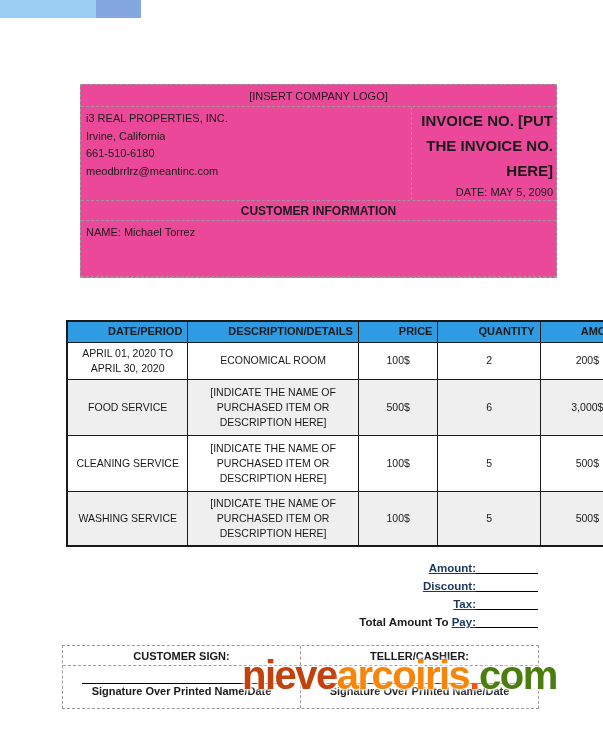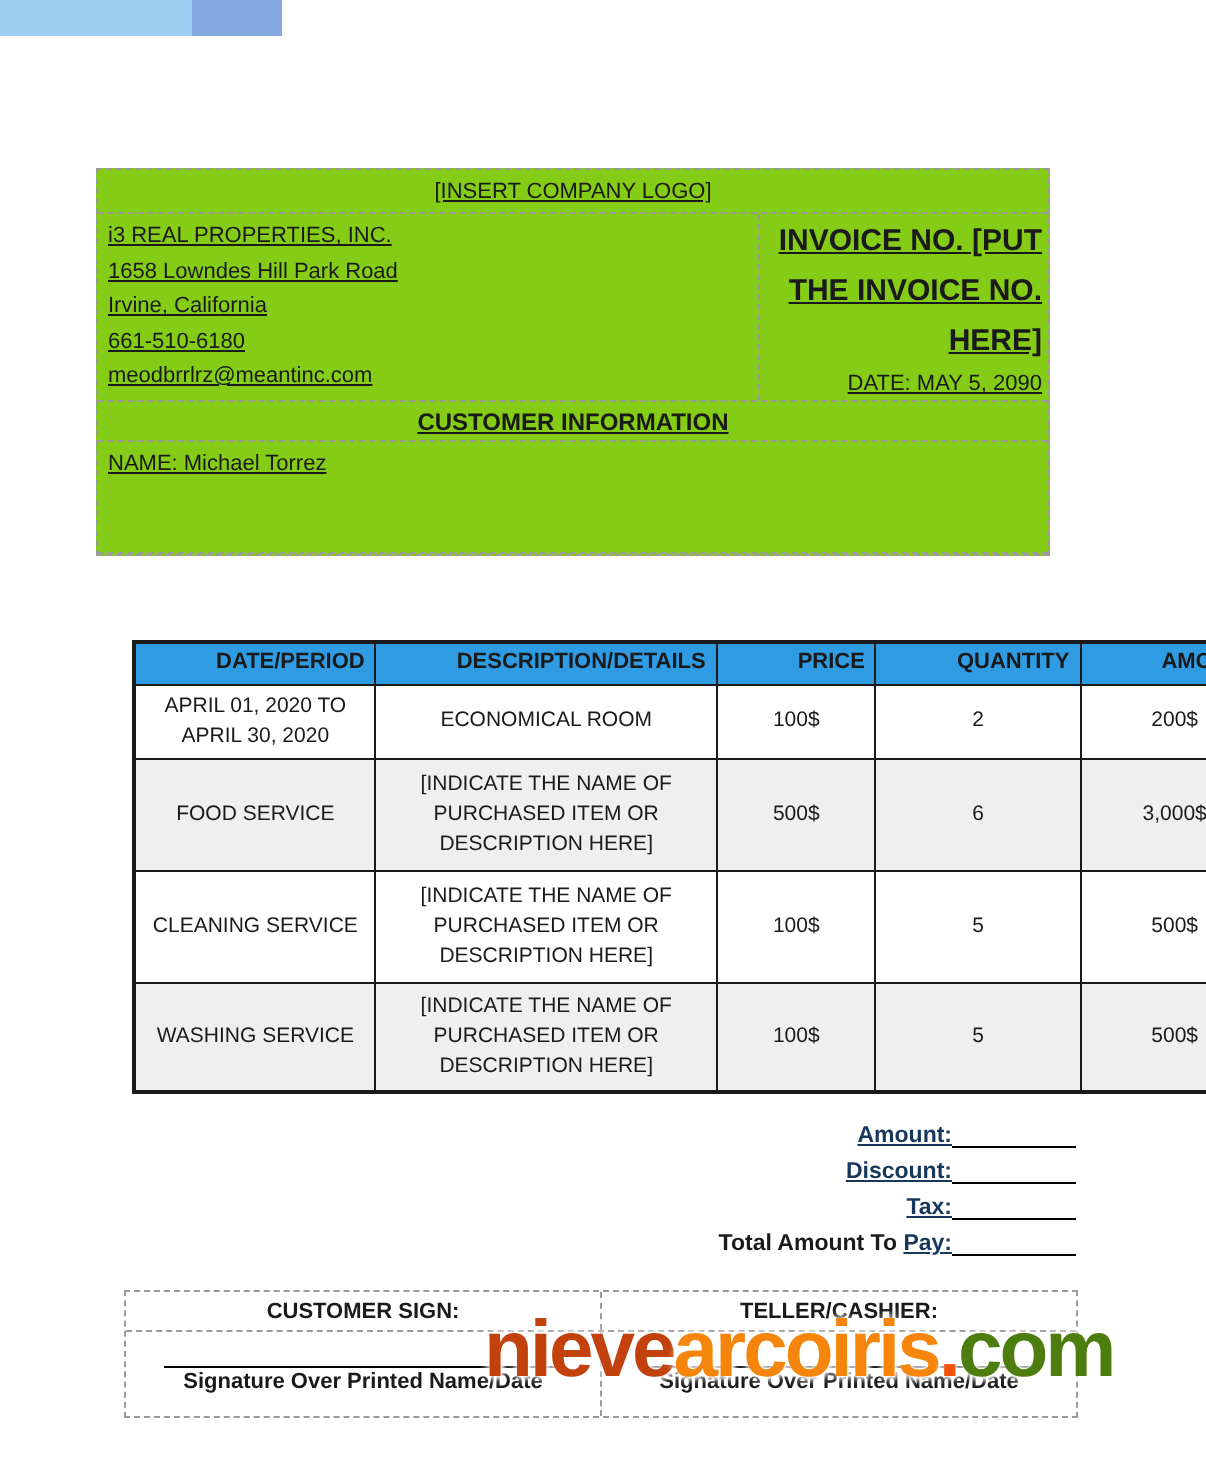--- a/index.html
+++ b/index.html
@@ -4,21 +4,21 @@
 <style>
   * { margin:0; padding:0; box-sizing:border-box; }
   body { background:#ffffff; font-family:"Liberation Sans", sans-serif; color:#1a1a1a; }
   .canvas { position:relative; width:603px; height:735px; background:#fff; overflow:hidden; }
 
   
   .bar-light { position:absolute; left:0; top:0; width:96px; height:18px; background:#9ccef3; }
   .bar-dark  { position:absolute; left:96px; top:0; width:45px; height:18px; background:#85a7e0; }
 
   
-  .secA { position:absolute; left:48px; top:84px; width:477px; border:1px dashed #9a9a9a; background:#84cc16;text-decoration:underline; }
+  .secA { position:absolute; left:80px; top:84px; width:477px; border:1px dashed #9a9a9a; background:#ec4899; }
   .rowLogo { height:22px; line-height:22px; border-bottom:1px dashed #9a9a9a; text-align:center; font-size:11px; }
   .rowCompany { display:flex; height:94px; border-bottom:1px dashed #9a9a9a; }
   .companyCell { flex:1; padding:3px 5px; font-size:11px; line-height:17.5px; }
   .invoiceCell { width:145px; border-left:1px dashed #9a9a9a; text-align:right; padding:1px 3px; }
   .invoiceNo { font-weight:bold; font-size:15px; line-height:25px; }
   .invoiceDate { font-size:11px; margin-top:3px; }
   .rowCustHeader { height:20px; line-height:20px; border-bottom:1px dashed #9a9a9a; text-align:center; font-weight:bold; font-size:12px; }
   .rowNameAddr { display:flex; height:56px; border-bottom:1px dashed #9a9a9a; }
   .nameCell { flex:1; font-size:11px; padding:5px; }
   .addrCell { width:142px; border-left:1px dashed #9a9a9a; text-align:right; font-size:11px; line-height:18px; padding:2px 3px; }
@@ -70,21 +70,20 @@
 <div class="canvas">
 
   <div class="bar-light"></div>
   <div class="bar-dark"></div>
 
   <div class="secA">
     <div class="rowLogo">[INSERT COMPANY LOGO]</div>
     <div class="rowCompany">
       <div class="companyCell">
         <div>i3 REAL PROPERTIES, INC.</div>
-        <div>1658 Lowndes Hill Park Road</div>
         <div>Irvine, California</div>
         <div>661-510-6180</div>
         <div>meodbrrlrz@meantinc.com</div>
       </div>
       <div class="invoiceCell">
         <div class="invoiceNo">INVOICE NO. [PUT THE INVOICE NO. HERE]</div>
         <div class="invoiceDate">DATE: MAY 5, 2090</div>
       </div>
     </div>
     <div class="rowCustHeader">CUSTOMER INFORMATION</div>

